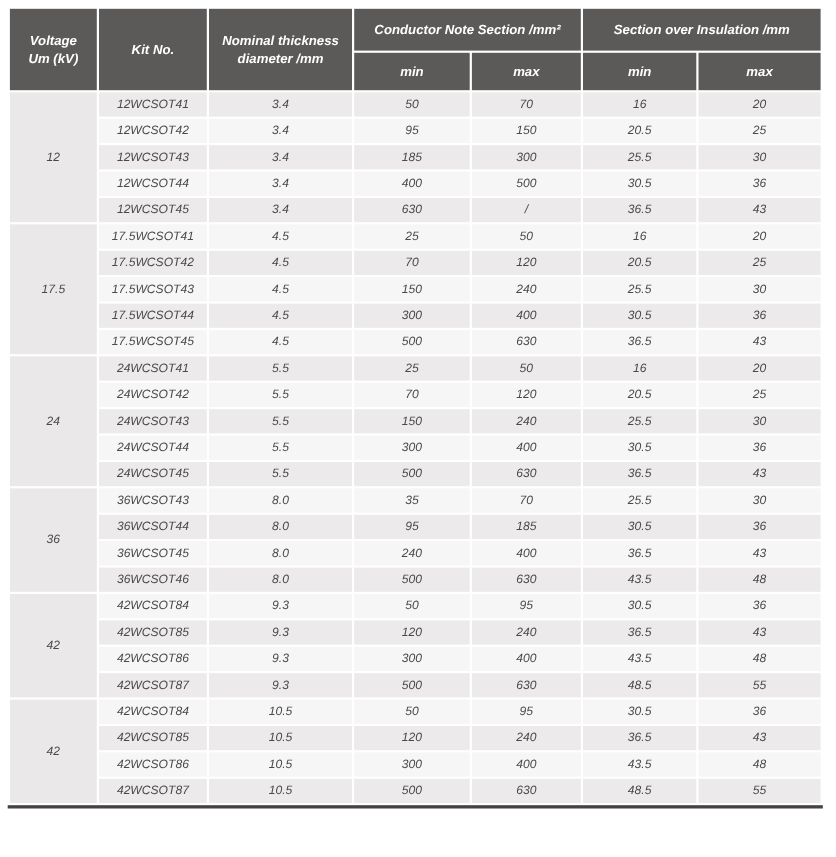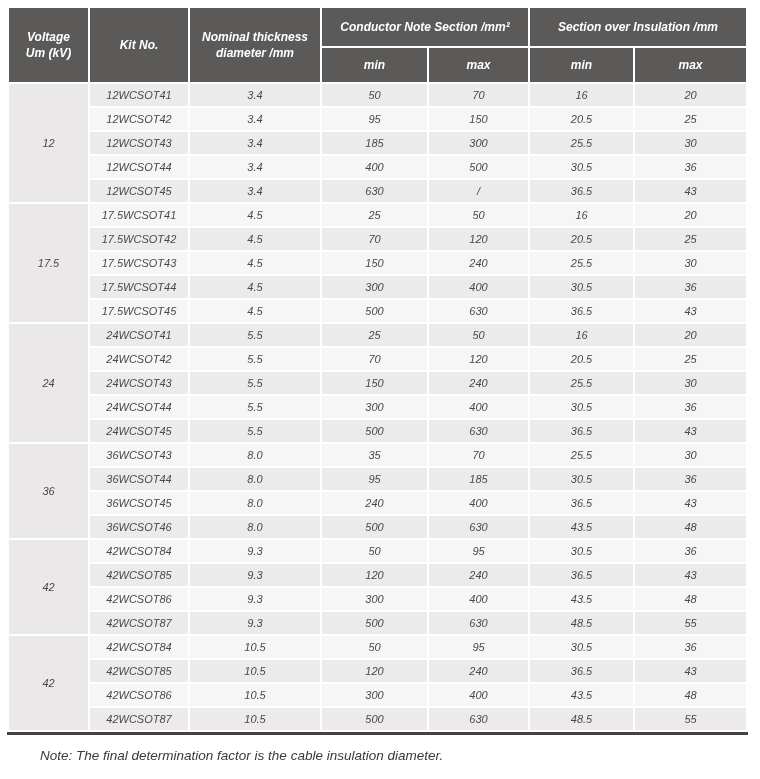--- a/index.html
+++ b/index.html
@@ -302,15 +302,14 @@
           <td>500</td>
           <td>630</td>
           <td>48.5</td>
           <td>55</td>
         </tr>
       </tbody>
   </table>
 
   <div class="bottom-rule"></div>
 
-  <div class="note">Note: The final determination factor is the cable insulation diameter.</div>
 
 </div>
 
 </body></html>

